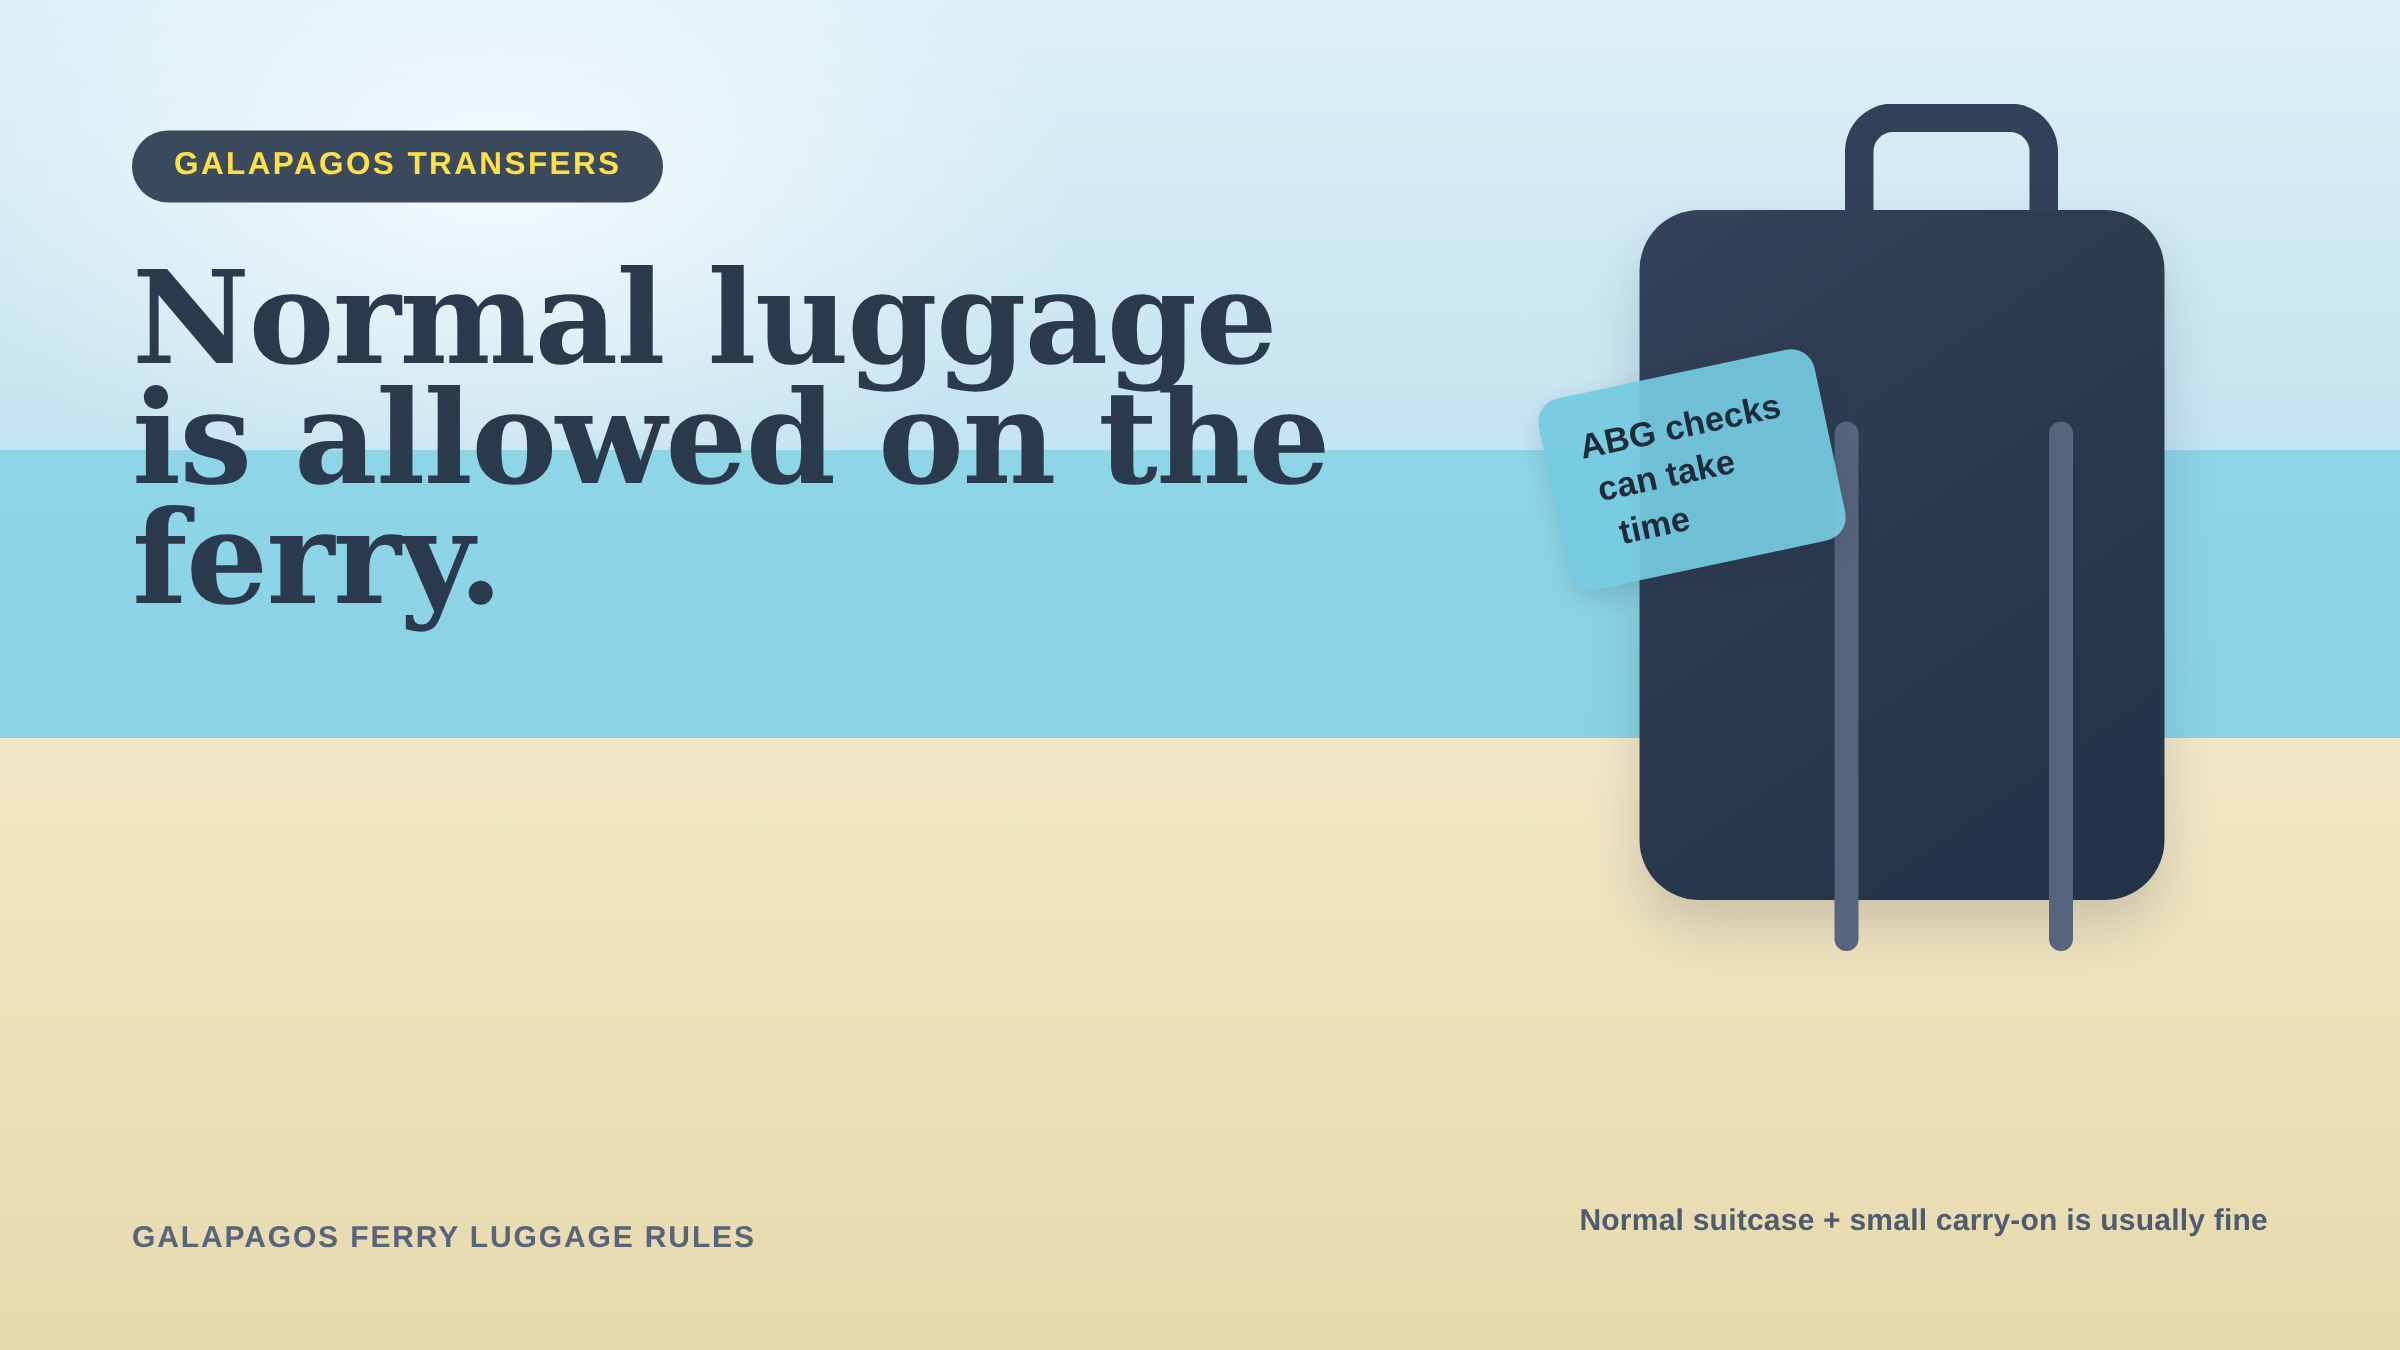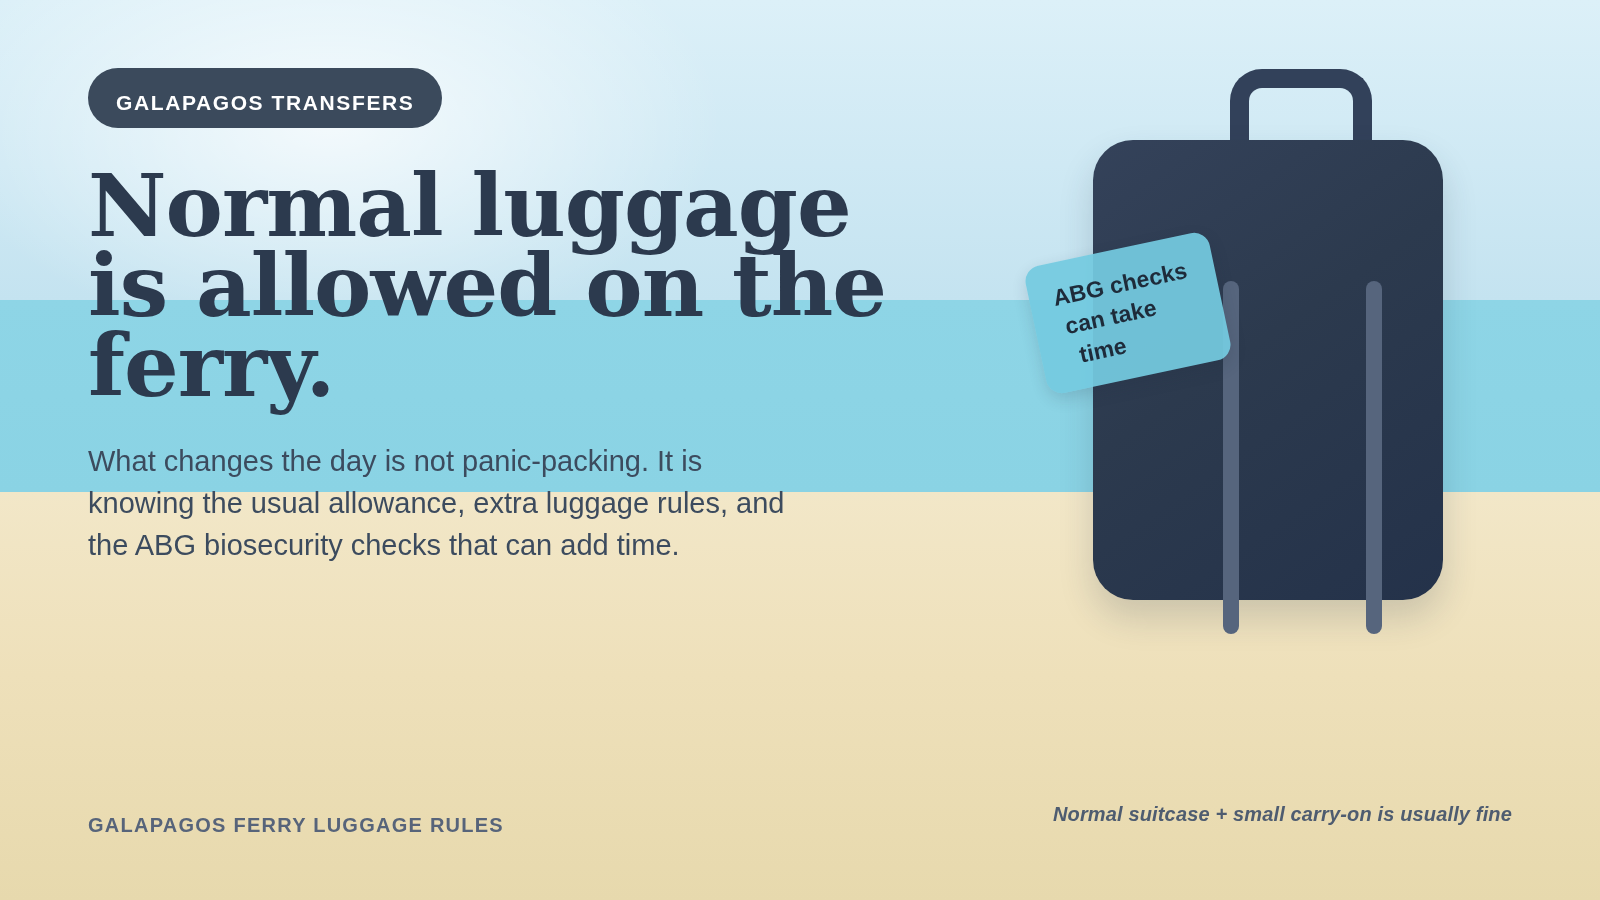--- a/index.html
+++ b/index.html
@@ -47,28 +47,29 @@
   .content {
     position: absolute;
     left: 88px;
     top: 68px;
     width: 800px;
   }
 
   .badge {
     display: inline-block;
     background: #3b4a5c;
-    color: #ffffff;
+    color: #fde047;
     font-size: 21px;
     font-weight: bold;
     letter-spacing: 1.6px;
-    padding: 24px 28px 15px 28px;
+    padding: 12px 28px 15px 28px;
     border-radius: 30px;
     line-height: 1;
     white-space: nowrap;
+    margin-top: 19px;
   }
 
   .headline {
     margin: 38px 0 0 0;
     font-family: "DejaVu Serif", "Liberation Serif", serif;
     font-weight: bold;
     font-size: 86px;
     line-height: 0.93;
     letter-spacing: -1px;
     color: #2c3a4e;
@@ -99,21 +100,20 @@
   .footer-right {
     position: absolute;
     right: 88px;
     top: 803px;
     font-size: 20px;
     font-weight: bold;
     letter-spacing: 0.15px;
     color: #4e5c70;
     white-space: nowrap;
     text-align: right;
-    font-style: italic;
   }
 
   
   .suitcase {
     position: absolute;
     left: 1060px;
     top: 55px;
     width: 420px;
     height: 570px;
   }
@@ -195,19 +195,18 @@
 
   <div class="tag">
     <span class="tag-line l1">ABG checks</span>
     <span class="tag-line l2">can take</span>
     <span class="tag-line l3">time</span>
   </div>
 
   <div class="content">
     <div class="badge">GALAPAGOS TRANSFERS</div>
     <h1 class="headline">Normal luggage is allowed on the ferry.</h1>
-    <p class="subhead">What changes the day is not panic-packing. It is knowing the usual allowance, extra luggage rules, and the ABG biosecurity checks that can add time.</p>
   </div>
 
   <div class="footer-left">GALAPAGOS FERRY LUGGAGE RULES</div>
   <div class="footer-right">Normal suitcase + small carry-on is usually fine</div>
 
 </div>
 
 </body></html>

